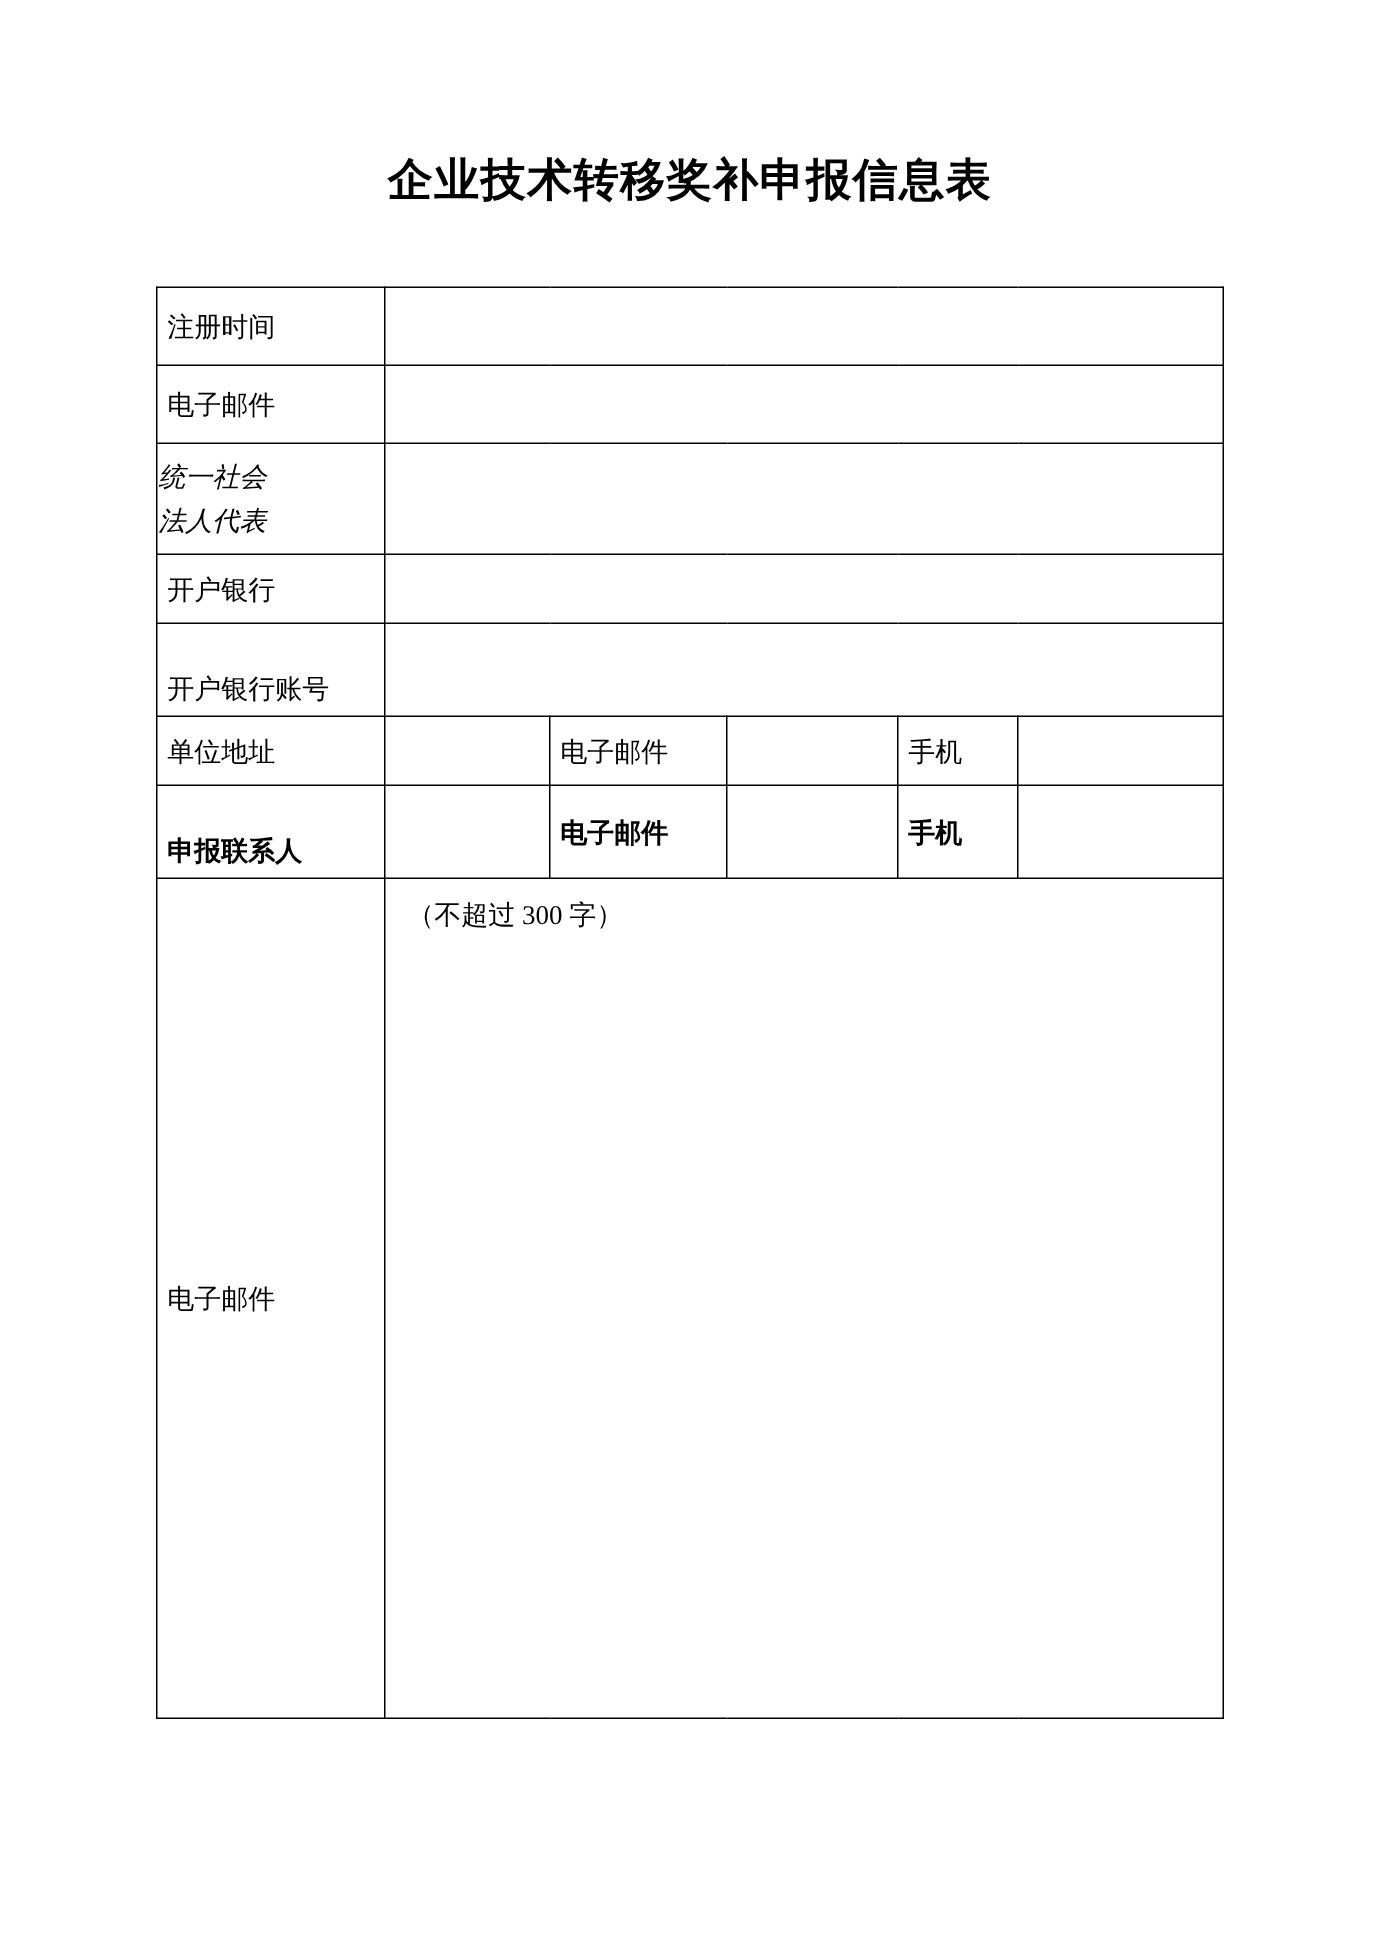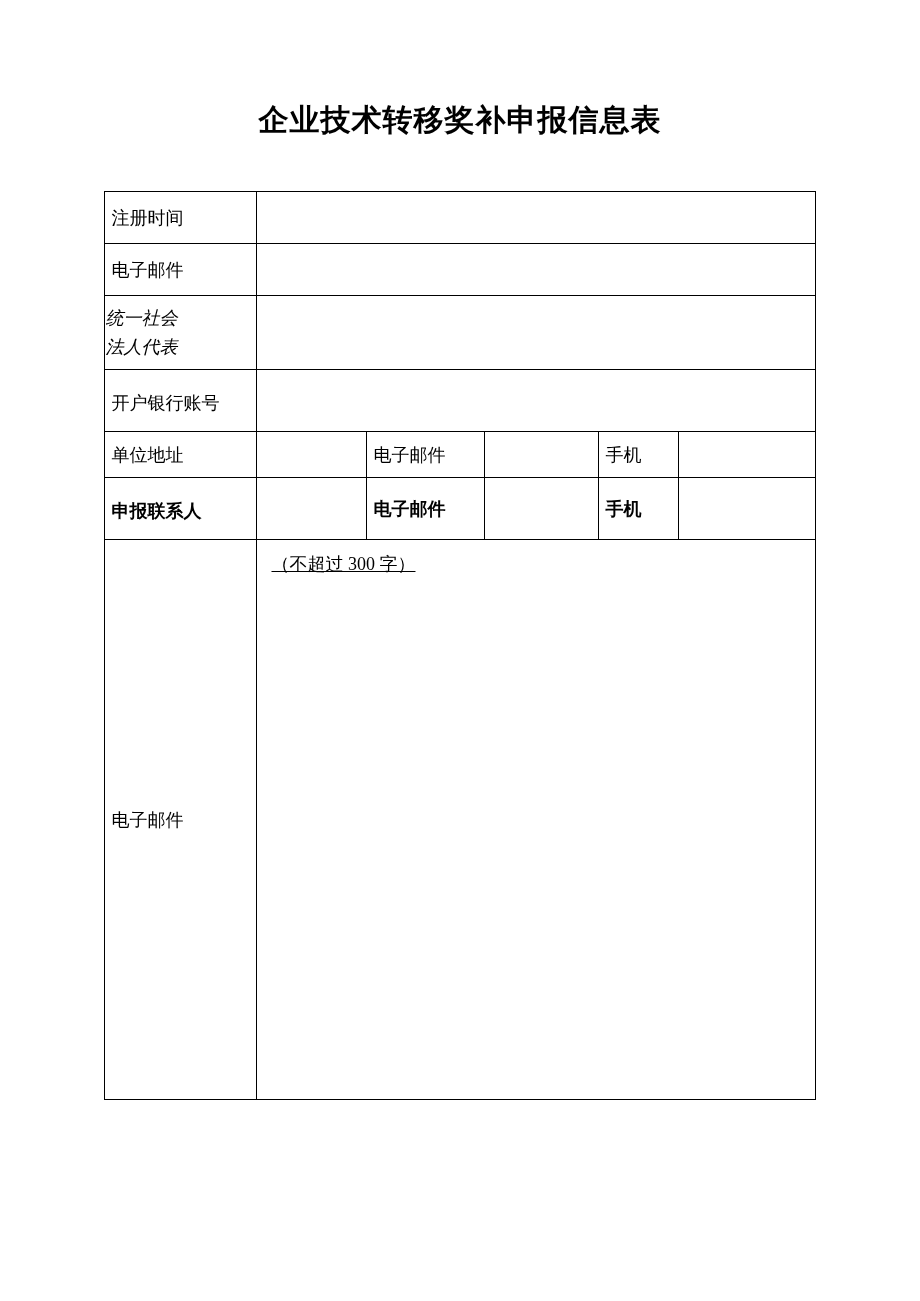--- a/index.html
+++ b/index.html
@@ -30,22 +30,22 @@
     .label { }
     .twoline { line-height: 1.6; padding: 6px 0; font-style: italic; }
     .r-h1 { height: 52px; }
     .r-h2 { height: 52px; }
     .r-h3 { height: 74px; }
     .r-h4 { height: 46px; }
     .r-h5 { height: 62px; }
     .r-h6 { height: 46px; }
     .r-h7 { height: 62px; font-weight: bold; }
     .r-h8 { height: 560px; }
-    .va-bottom { vertical-align: bottom; padding-bottom: 16px; }
-    .va-top { vertical-align: top; padding-top: 12px; padding-left: 14px; text-align: left; text-decoration: underline; }
+    .va-bottom { vertical-align: bottom; padding-bottom: 6px; }
+    .va-top { vertical-align: top; padding-top: 12px; padding-left: 14px; text-align: left; }
     .col-a { width: 152px; }
     .col-b { width: 110px; }
     .col-c { width: 118px; }
     .col-d { width: 114px; }
     .col-e { width: 80px; }
     .col-f { width: 136px; }
   </style>
 </head>
 <body>
 
@@ -74,20 +74,24 @@
     </tr>
 
     <tr class="r-h3">
       <td class="label twoline">
         <div>统一社会</div>
         <div>法人代表</div>
       </td>
       <td colspan="5"></td>
     </tr>
 
+    <tr class="r-h4">
+      <td class="label">开户银行</td>
+      <td colspan="5"></td>
+    </tr>
 
     <tr class="r-h5">
       <td class="label va-bottom">开户银行账号</td>
       <td colspan="5"></td>
     </tr>
 
     <tr class="r-h6">
       <td class="label">单位地址</td>
       <td></td>
       <td class="label">电子邮件</td>

